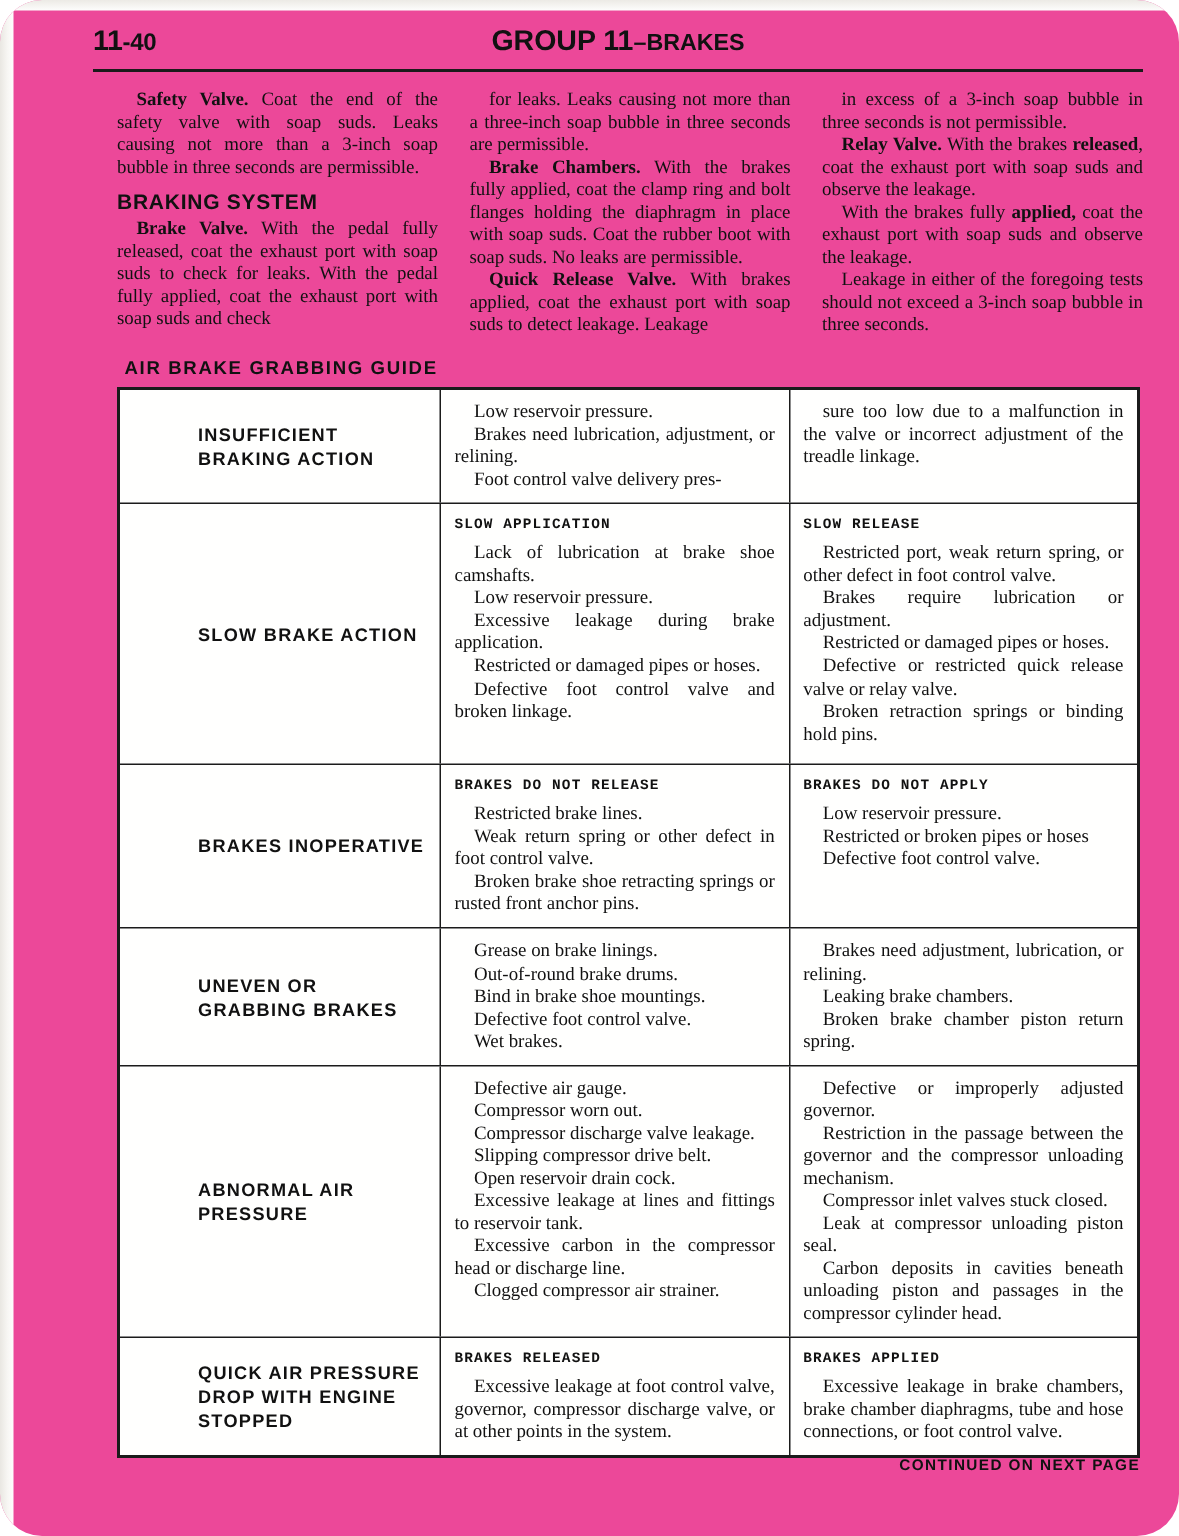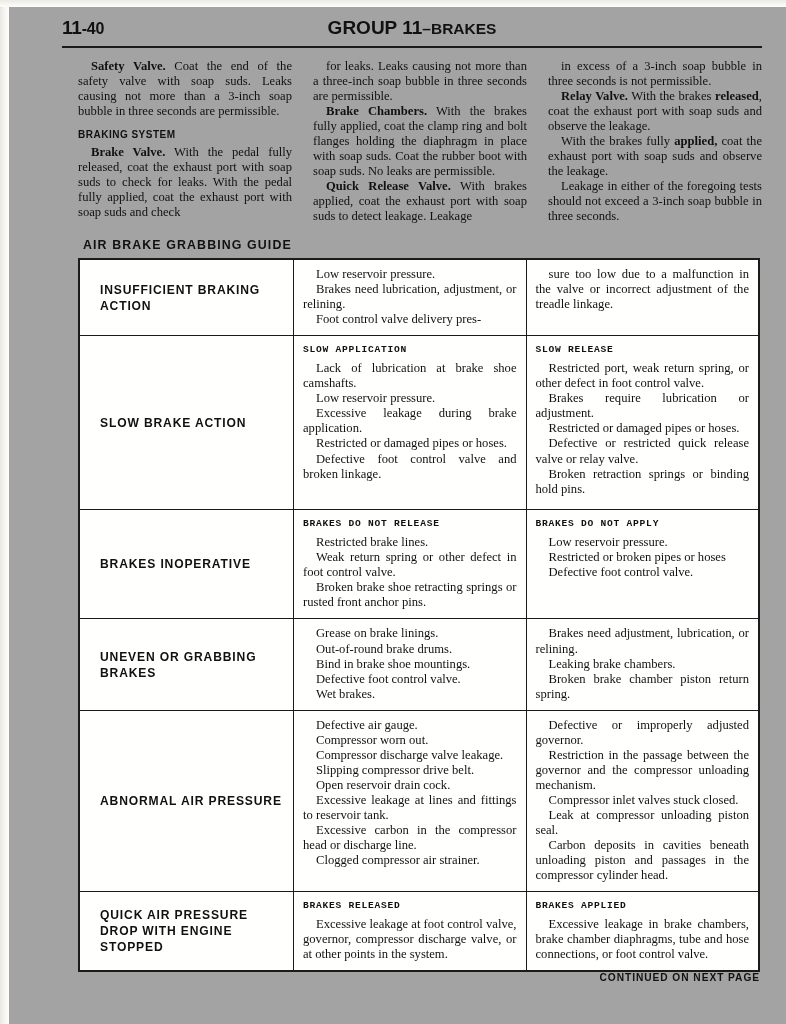--- a/index.html
+++ b/index.html
@@ -5,25 +5,26 @@
 <style>
   html, body {
     margin: 0;
     padding: 0;
     background: #ffffff;
   }
   .page {
     position: relative;
     width: 786px;
     height: 1024px;
-    background: #a3a3a3;
+    background: #ec4899;
     box-sizing: border-box;
     overflow: hidden;
     font-family: "Liberation Serif", serif;
     color: #111111;
+    border-radius: 28px;
   }
   
   .scan-edge-left {
     position: absolute;
     left: 0; top: 0;
     width: 9px; height: 1024px;
     background: linear-gradient(to right, #e9e7e2 0%, #f7f6f3 55%, #fefefd 100%);
     border-top-left-radius: 28px;
   }
   .scan-edge-top {
@@ -82,21 +83,21 @@
     line-height: 15.05px;
     text-align: justify;
     text-justify: inter-word;
     hyphens: manual;
   }
   .col p { margin: 0; text-indent: 13px; }
   .col b { font-weight: bold; }
   .subhead {
     font-family: "Liberation Sans", sans-serif;
     font-weight: bold;
-    font-size: 10px;
+    font-size: 14px;
     letter-spacing: 0.5px;
     margin: 8px 0 3px 0;
     text-indent: 0;
     text-align: left;
   }
 
   
   .guide-title {
     position: absolute;
     left: 83px; top: 238px;
@@ -129,20 +130,21 @@
     padding: 10px 8px 10px 20px;
     display: flex;
     align-items: center;
   }
   .c-label .lbl {
     font-family: "Liberation Sans", sans-serif;
     font-weight: bold;
     font-size: 12.1px;
     letter-spacing: 0.85px;
     line-height: 16px;
+    margin-left: 32px;
   }
   .c-mid, .c-right {
     flex: 1 1 0;
     box-sizing: border-box;
     padding: 5px 9px 8px 9px;
     font-size: 12.6px;
     line-height: 15.05px;
     text-align: justify;
   }
   .c-mid {

